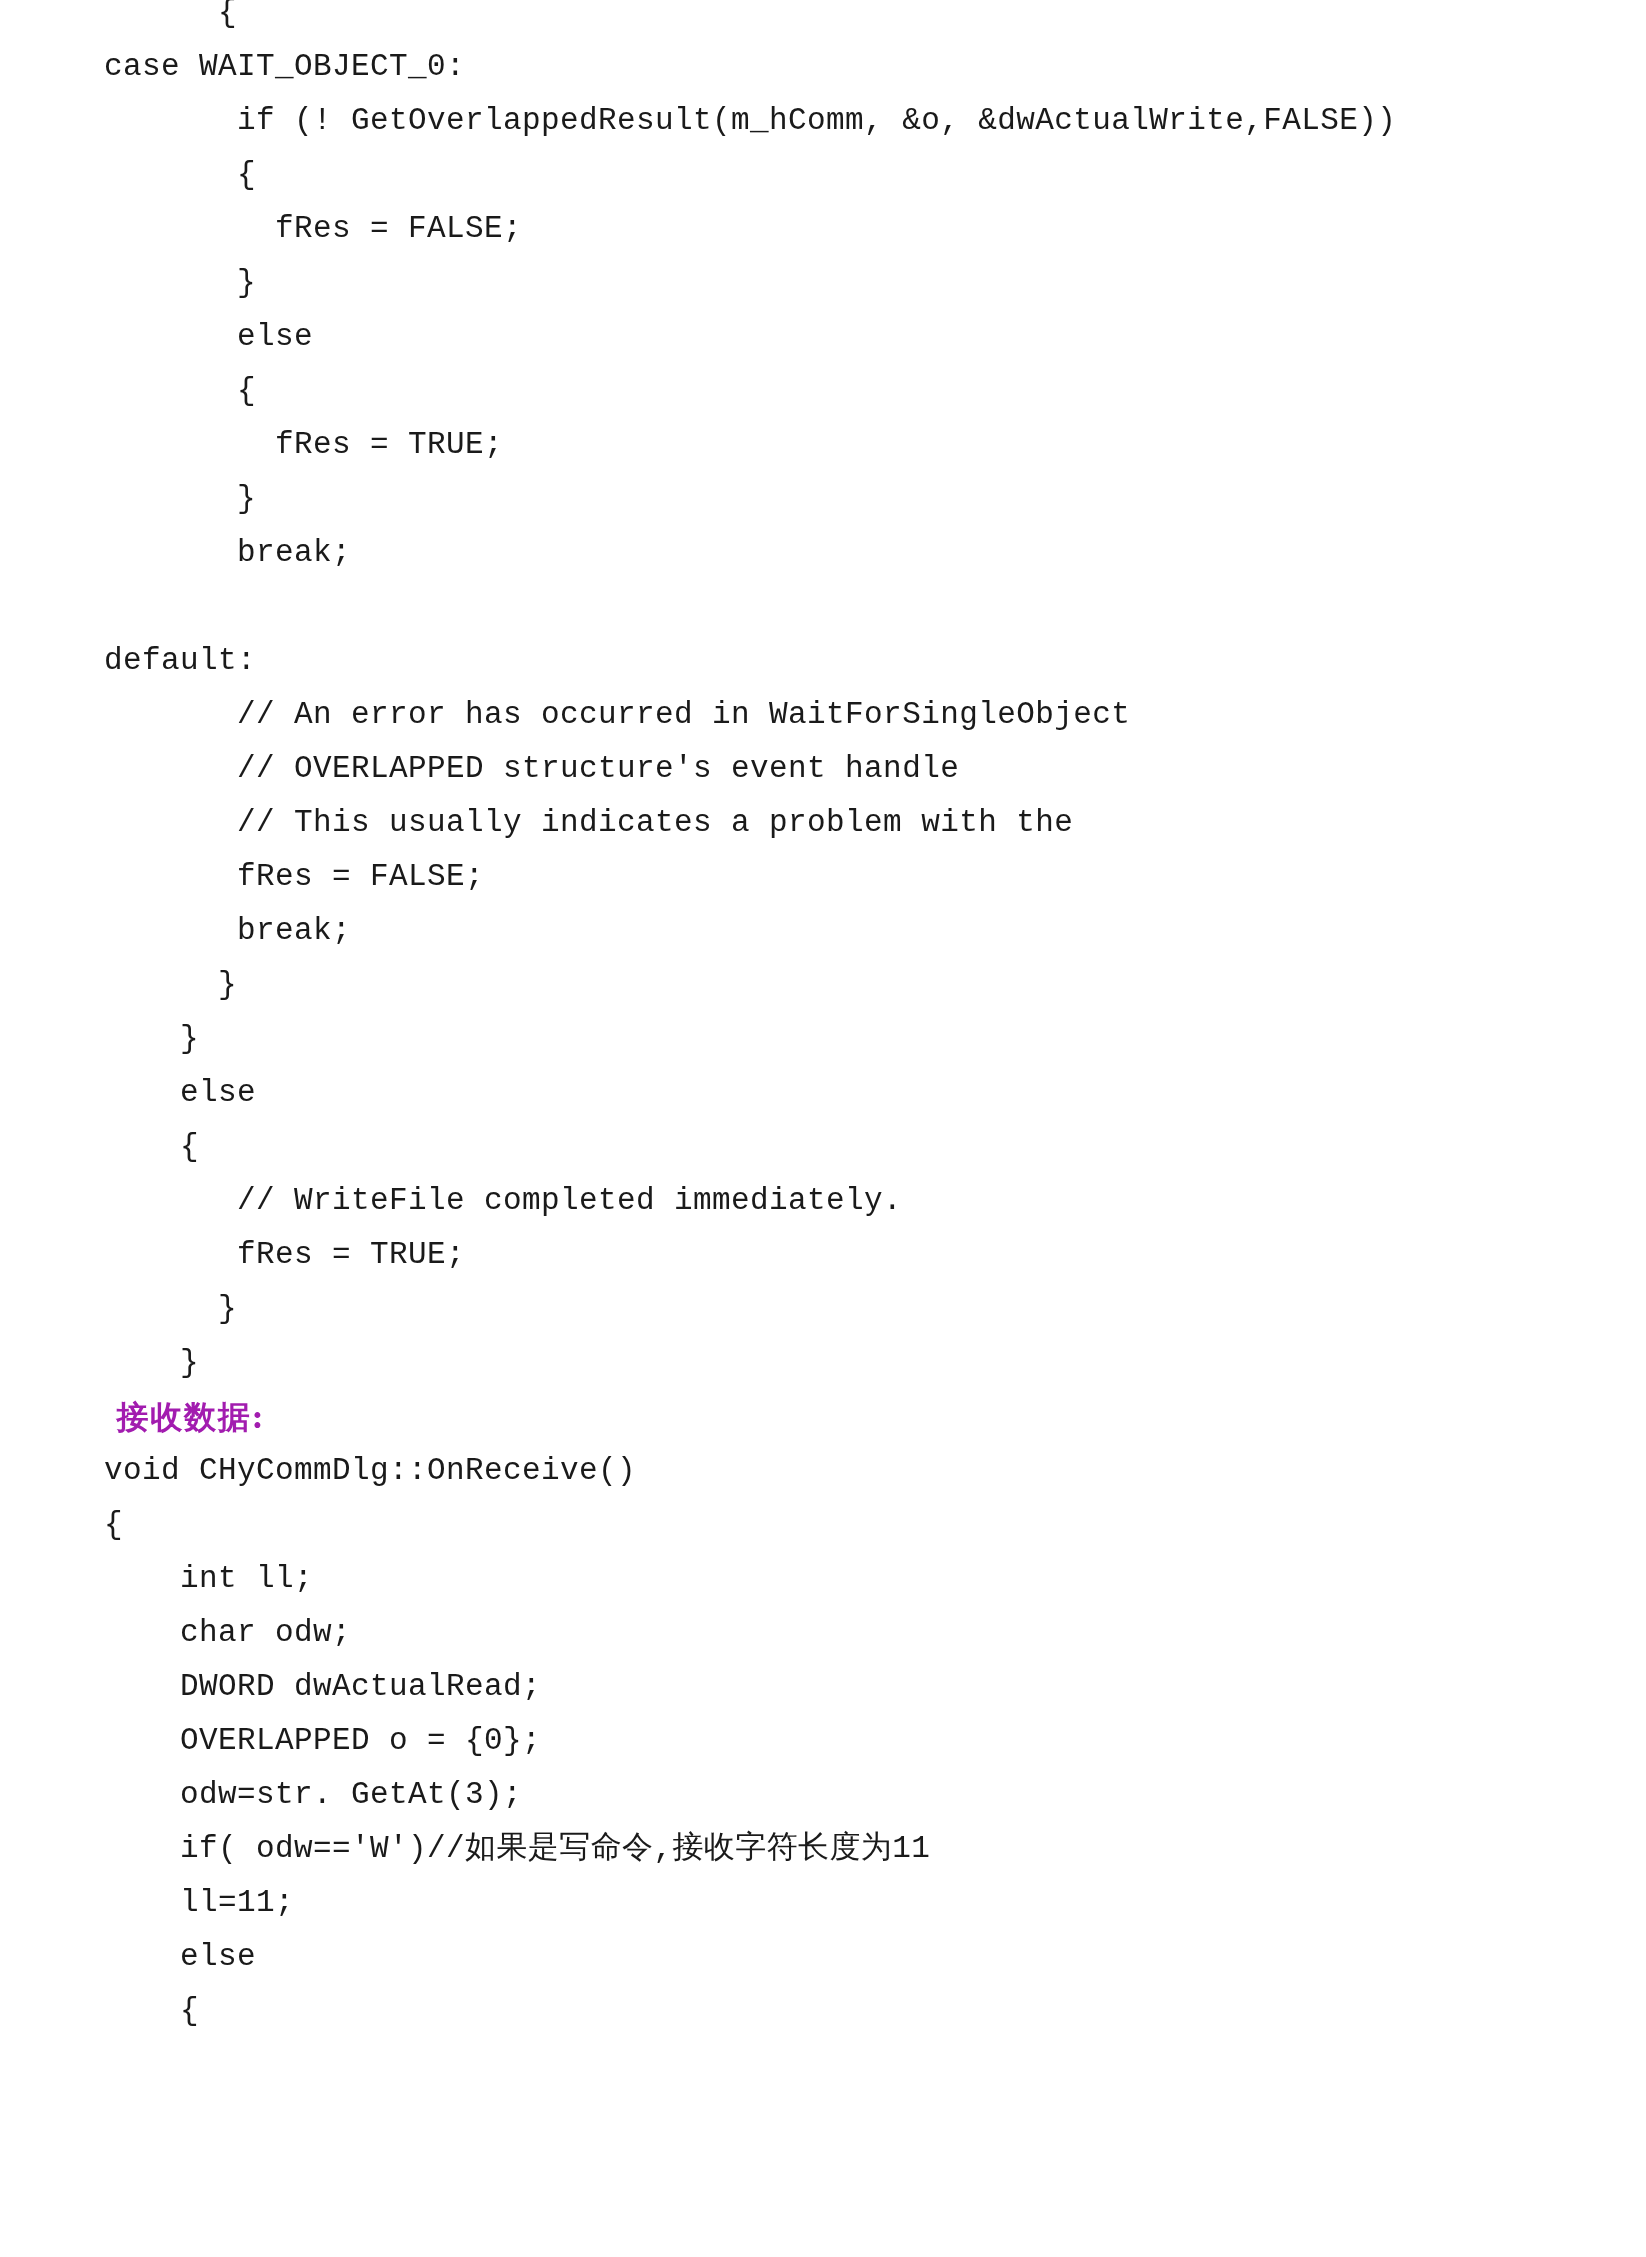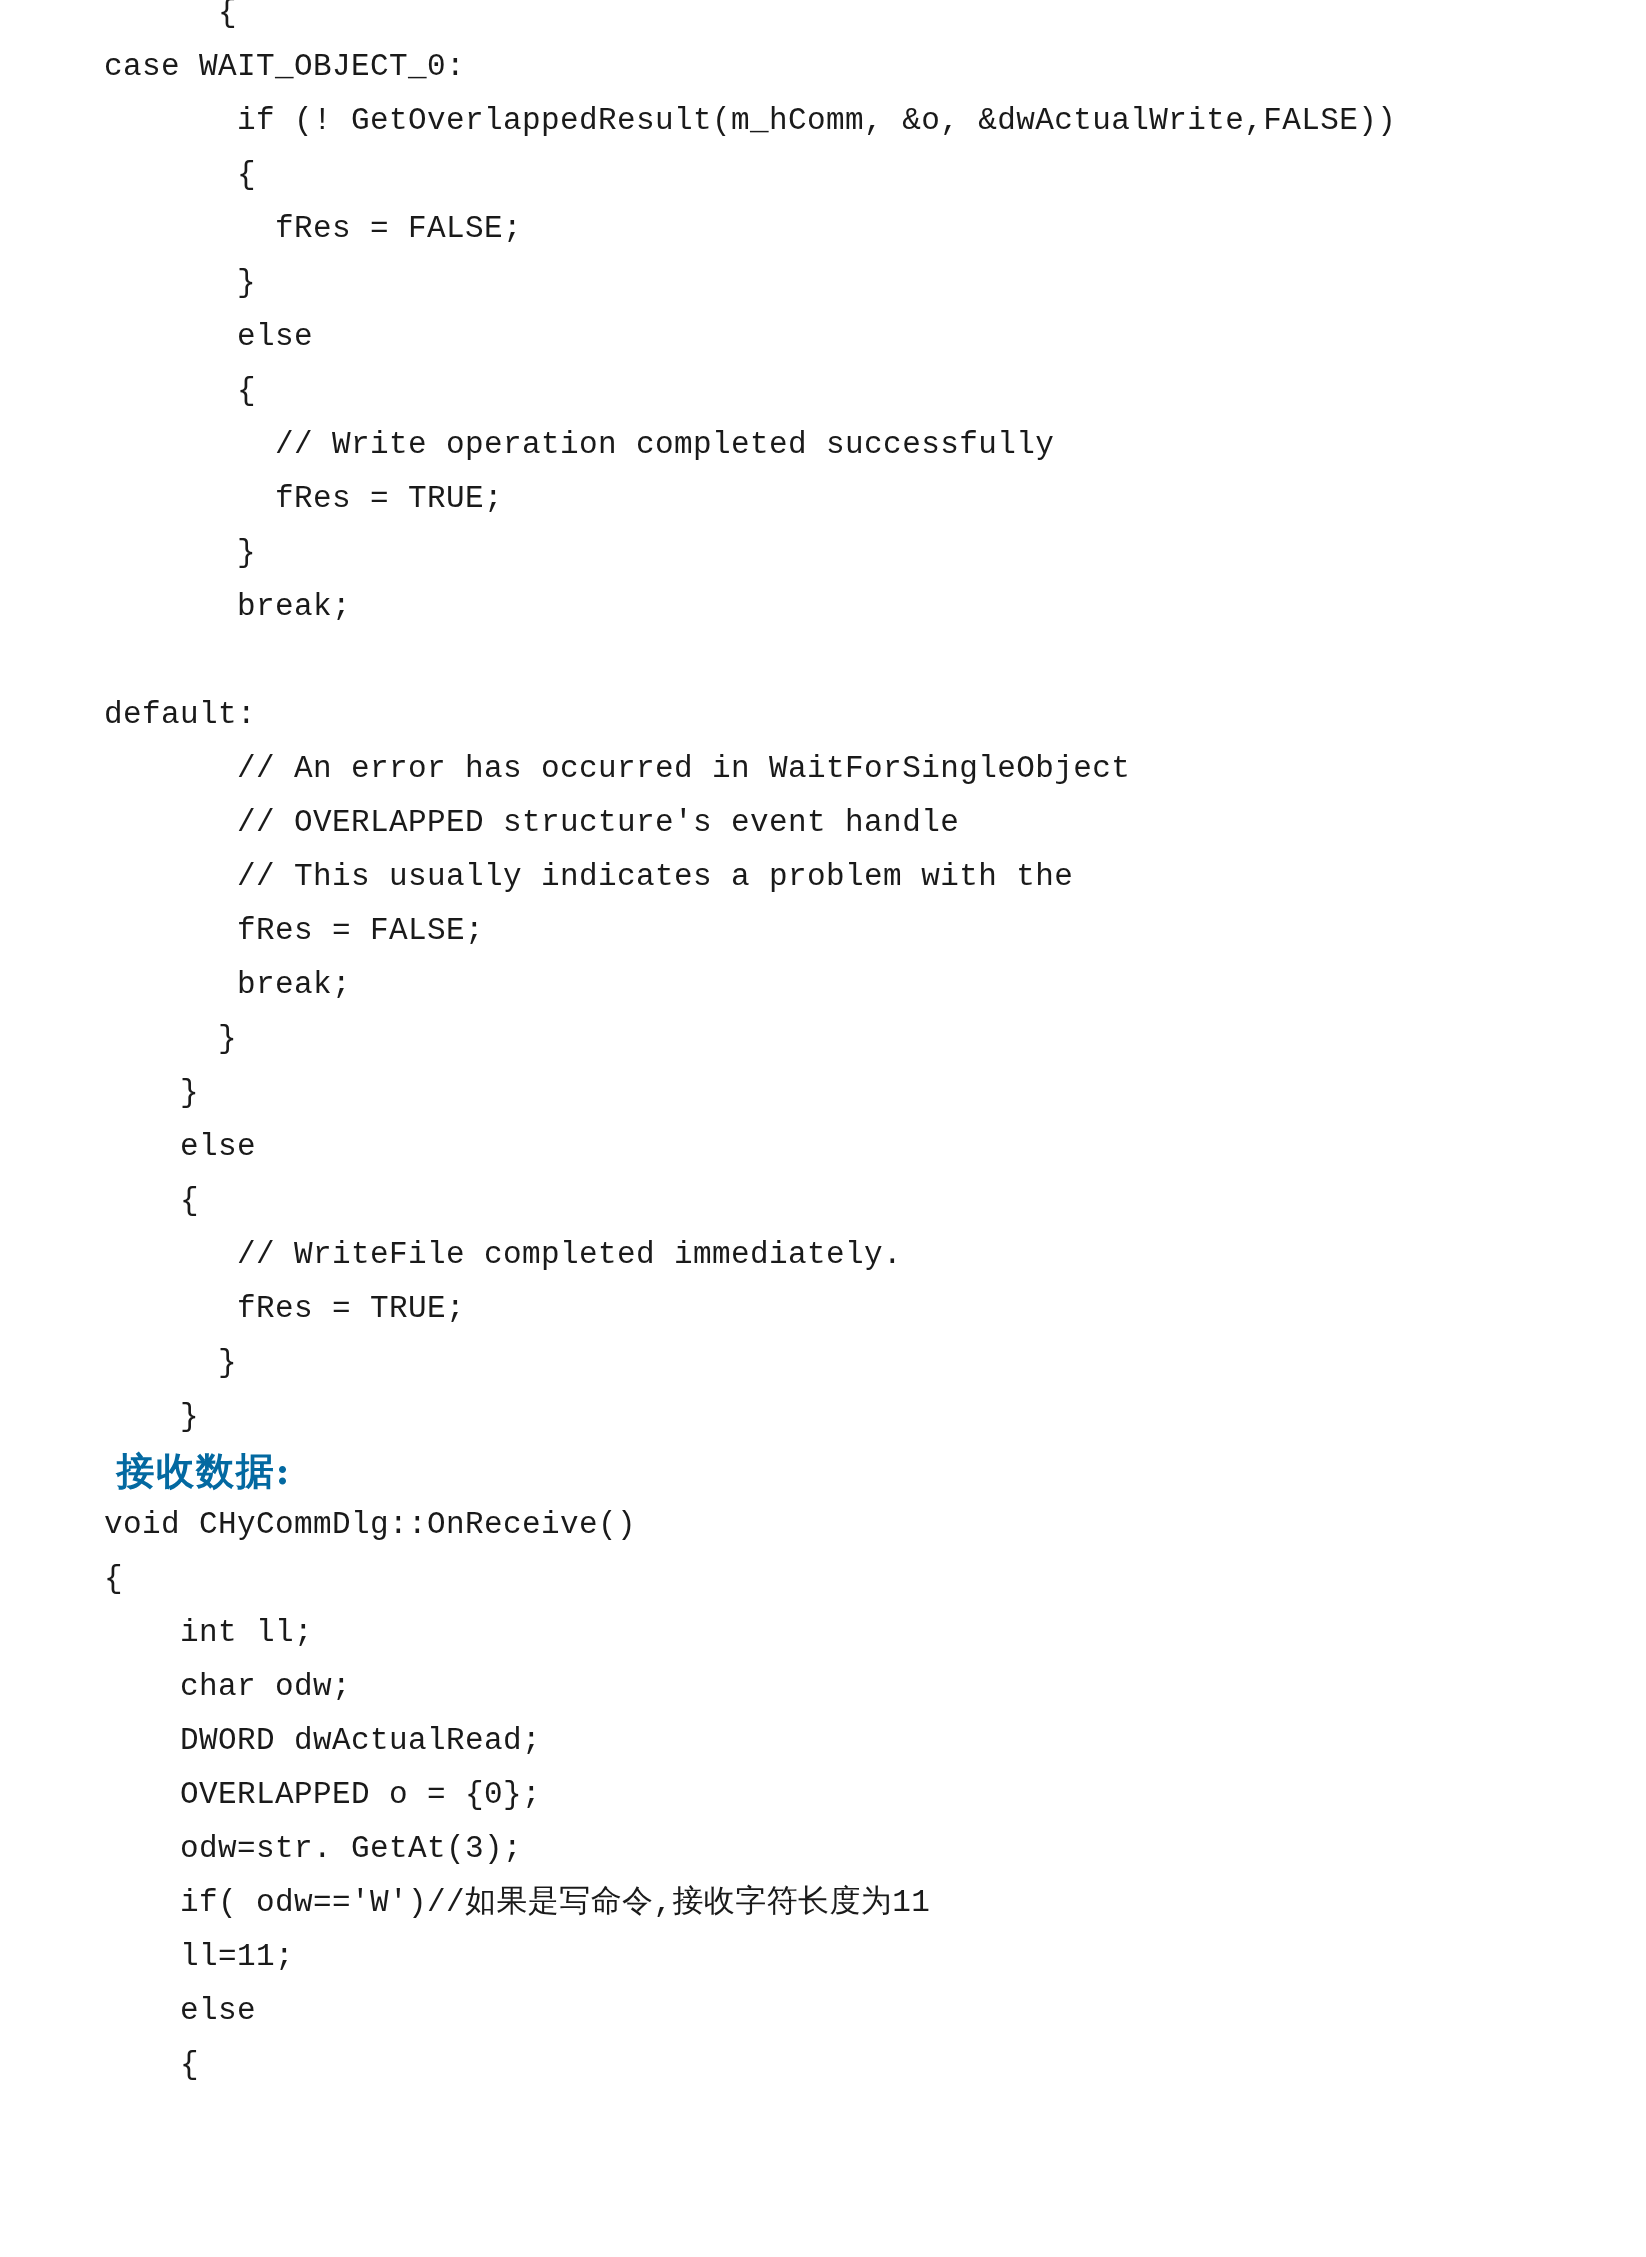--- a/index.html
+++ b/index.html
@@ -25,44 +25,43 @@
     font-family: "Liberation Mono", "DejaVu Sans Mono", monospace;
     font-size: 31px;
     height: 54px;
     line-height: 54px;
     white-space: pre;
     color: #1a1a1a;
     letter-spacing: 0.4px;
   }
   .line.heading {
     font-family: "DejaVu Serif", "Liberation Serif", serif;
-    font-size: 38px;
+    font-size: 32px;
     font-weight: 700;
     padding-left: 12.4px;
     letter-spacing: 1.8px;
-    color: #0369a1;
+    color: #a21caf;
   }
   .line.blank {
     
   }
 </style>
 </head>
 <body>
 
 <main class="page">
   <section class="code-listing">
       <div class="line">      {</div>
       <div class="line">case WAIT_OBJECT_0:</div>
       <div class="line">       if (! GetOverlappedResult(m_hComm, &amp;o, &amp;dwActualWrite,FALSE))</div>
       <div class="line">       {</div>
       <div class="line">         fRes = FALSE;</div>
       <div class="line">       }</div>
       <div class="line">       else</div>
       <div class="line">       {</div>
-      <div class="line">         // Write operation completed successfully</div>
       <div class="line">         fRes = TRUE;</div>
       <div class="line">       }</div>
       <div class="line">       break;</div>
       <div class="line blank"></div>
       <div class="line">default:</div>
       <div class="line">       // An error has occurred in WaitForSingleObject</div>
       <div class="line">       // OVERLAPPED structure's event handle</div>
       <div class="line">       // This usually indicates a problem with the</div>
       <div class="line">       fRes = FALSE;</div>
       <div class="line">       break;</div>

